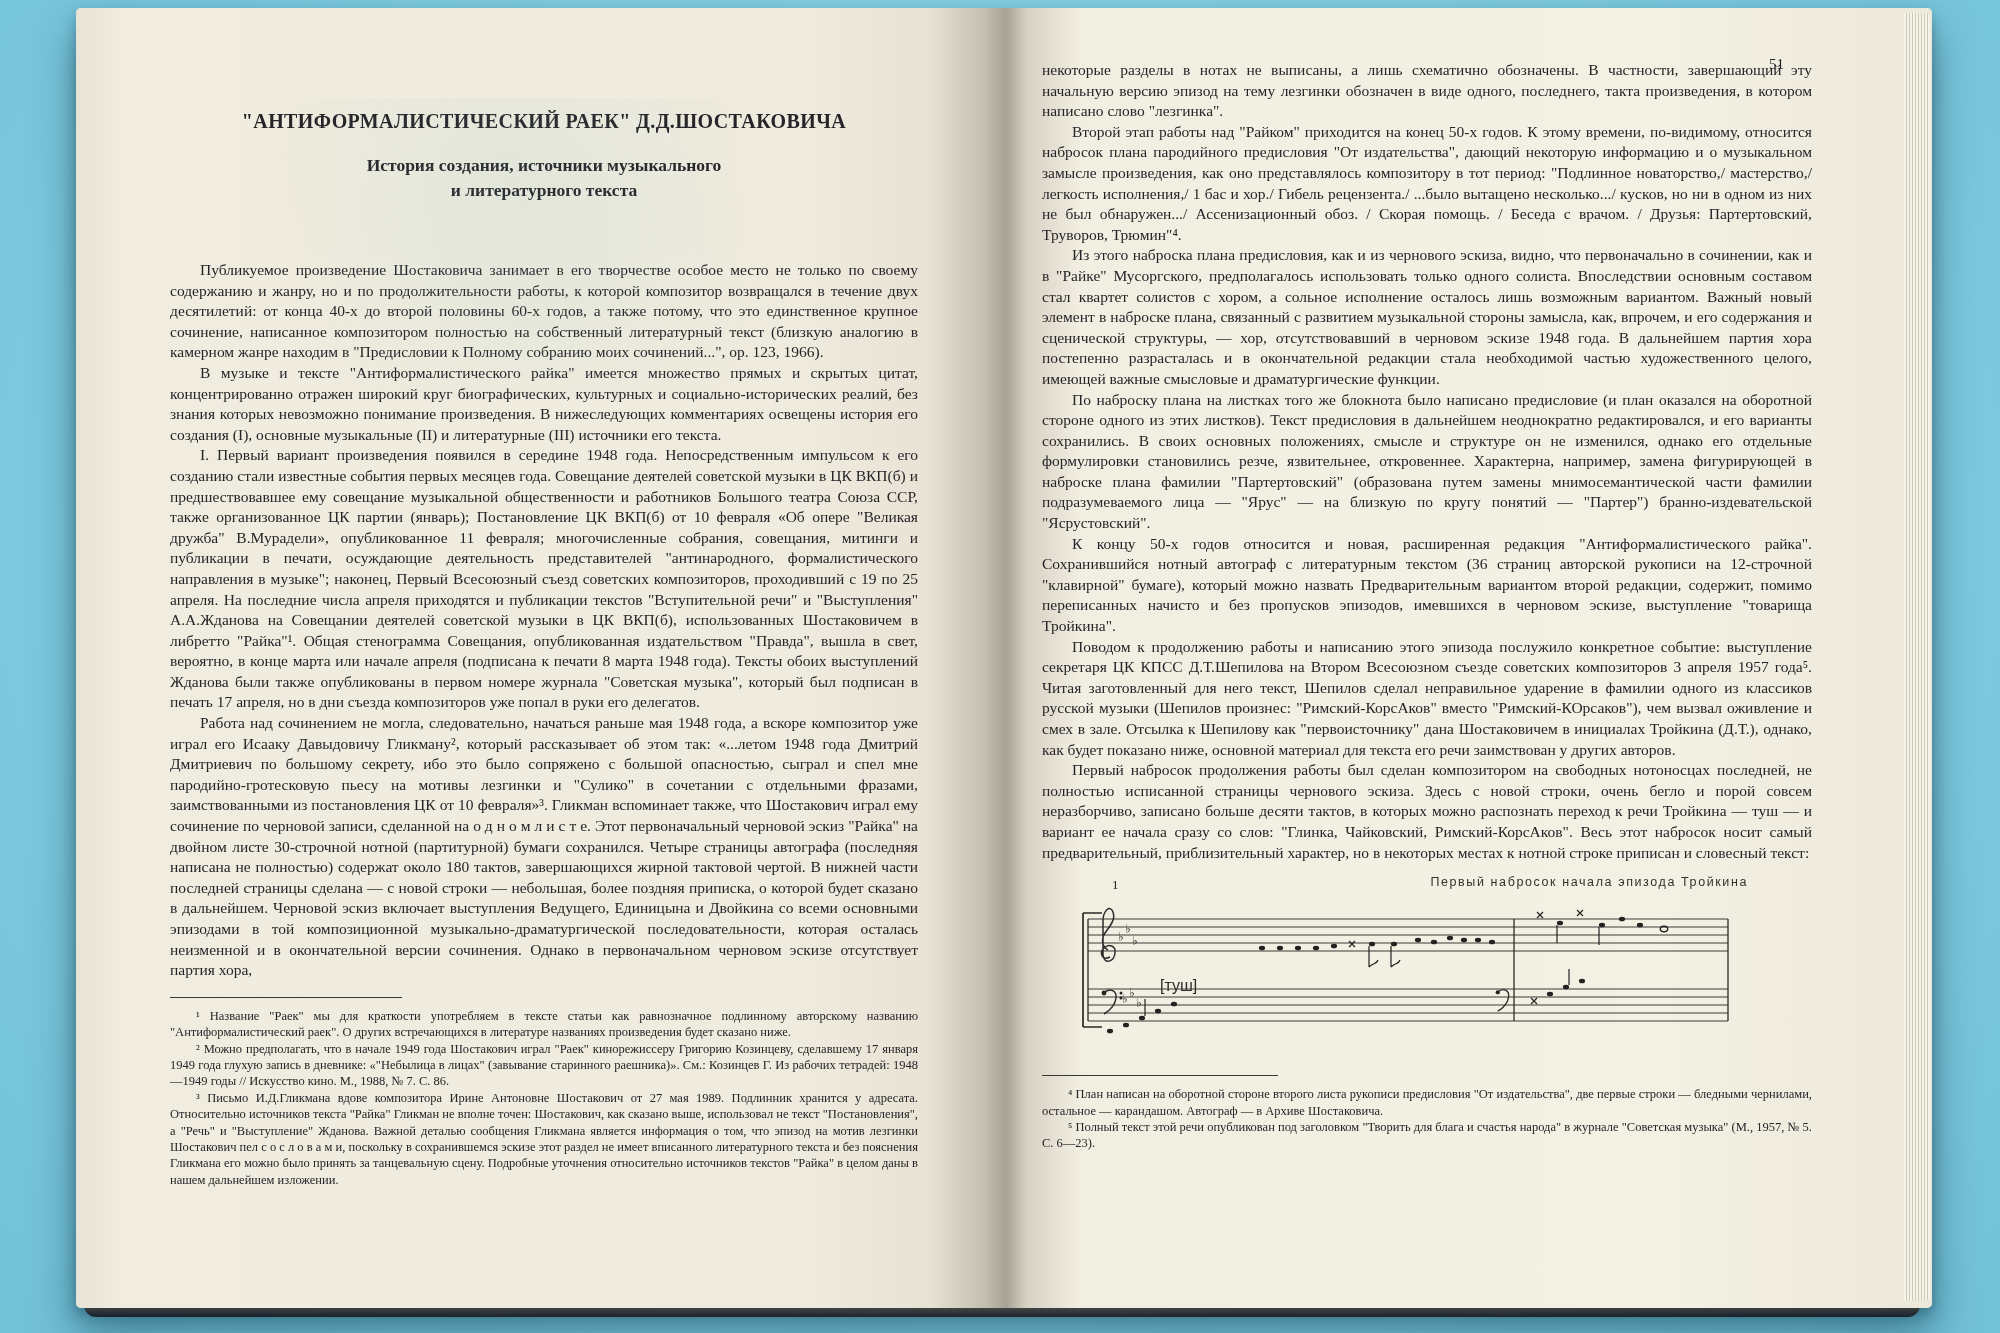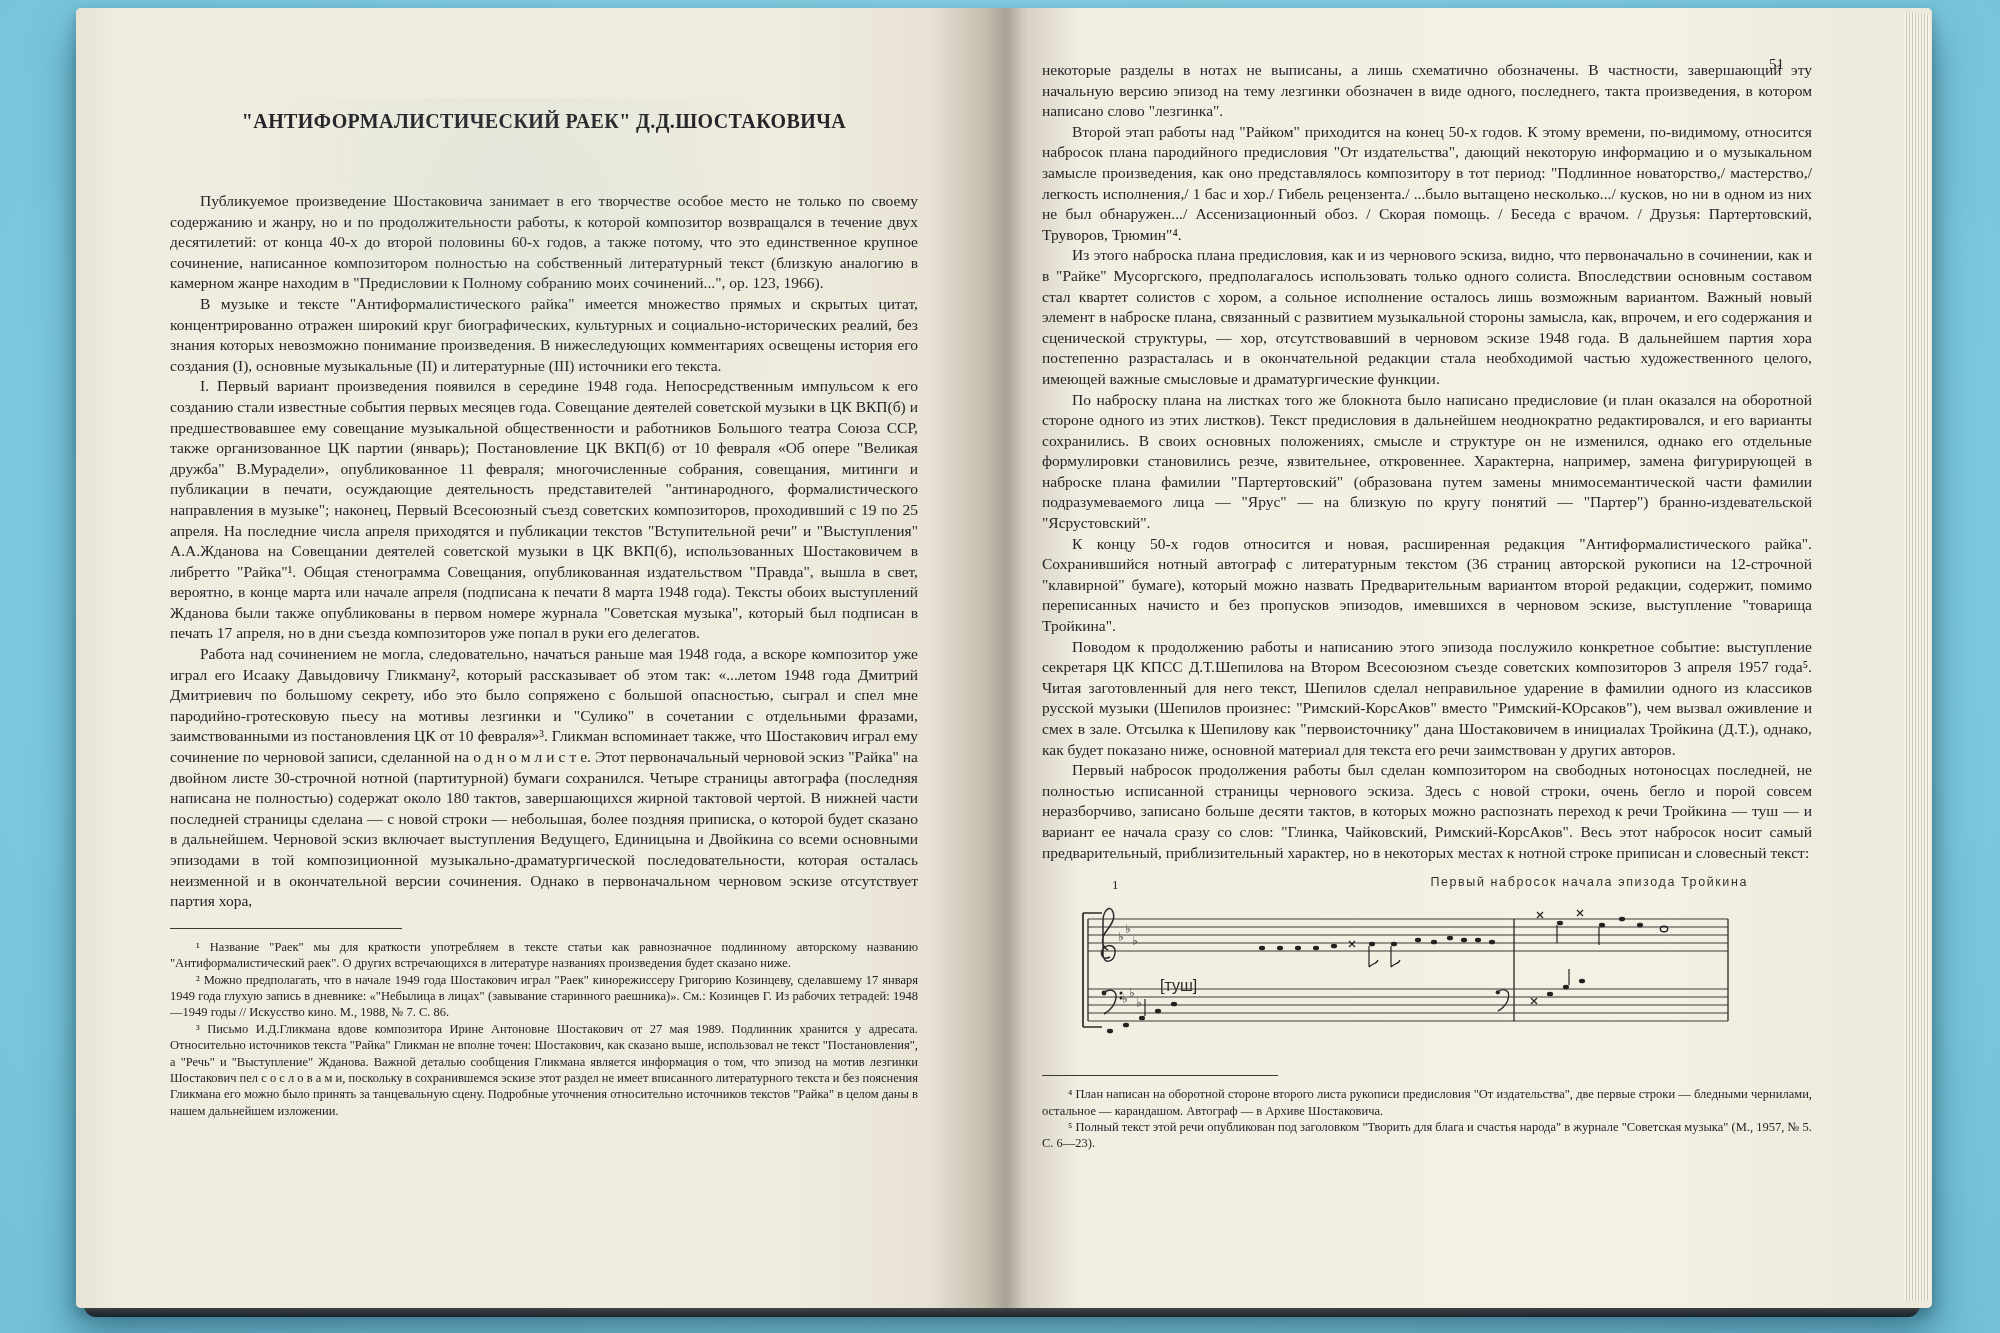--- a/index.html
+++ b/index.html
@@ -51,20 +51,22 @@
 <body>
 
 <div class="scene">
   <div class="book">
     <div class="book-bottom"></div>
 
     <div class="page left">
       <div class="ghost"></div>
       <h1 class="title">"АНТИФОРМАЛИСТИЧЕСКИЙ РАЕК" Д.Д.ШОСТАКОВИЧА</h1>
       <div class="subtitle">
+        <div>История создания, источники музыкального</div>
+        <div>и литературного текста</div>
       </div>
       <p class="para">Публикуемое произведение Шостаковича занимает в его творчестве особое место не только по своему содержанию и жанру, но и по продолжительности работы, к которой композитор возвращался в течение двух десятилетий: от конца 40-х до второй половины 60-х годов, а также потому, что это единственное крупное сочинение, написанное композитором полностью на собственный литературный текст (близкую аналогию в камерном жанре находим в "Предисловии к Полному собранию моих сочинений...", op. 123, 1966).</p>
       <p class="para">В музыке и тексте "Антиформалистического райка" имеется множество прямых и скрытых цитат, концентрированно отражен широкий круг биографических, культурных и социально-исторических реалий, без знания которых невозможно понимание произведения. В нижеследующих комментариях освещены история его создания (I), основные музыкальные (II) и литературные (III) источники его текста.</p>
       <p class="para">I. Первый вариант произведения появился в середине 1948 года. Непосредственным импульсом к его созданию стали известные события первых месяцев года. Совещание деятелей советской музыки в ЦК ВКП(б) и предшествовавшее ему совещание музыкальной общественности и работников Большого театра Союза ССР, также организованное ЦК партии (январь); Постановление ЦК ВКП(б) от 10 февраля «Об опере "Великая дружба" В.Мурадели», опубликованное 11 февраля; многочисленные собрания, совещания, митинги и публикации в печати, осуждающие деятельность представителей "антинародного, формалистического направления в музыке"; наконец, Первый Всесоюзный съезд советских композиторов, проходивший с 19 по 25 апреля. На последние числа апреля приходятся и публикации текстов "Вступительной речи" и "Выступления" А.А.Жданова на Совещании деятелей советской музыки в ЦК ВКП(б), использованных Шостаковичем в либретто "Райка"¹. Общая стенограмма Совещания, опубликованная издательством "Правда", вышла в свет, вероятно, в конце марта или начале апреля (подписана к печати 8 марта 1948 года). Тексты обоих выступлений Жданова были также опубликованы в первом номере журнала "Советская музыка", который был подписан в печать 17 апреля, но в дни съезда композиторов уже попал в руки его делегатов.</p>
       <p class="para">Работа над сочинением не могла, следовательно, начаться раньше мая 1948 года, а вскоре композитор уже играл его Исааку Давыдовичу Гликману², который рассказывает об этом так: «...летом 1948 года Дмитрий Дмитриевич по большому секрету, ибо это было сопряжено с большой опасностью, сыграл и спел мне пародийно-гротесковую пьесу на мотивы лезгинки и "Сулико" в сочетании с отдельными фразами, заимствованными из постановления ЦК от 10 февраля»³. Гликман вспоминает также, что Шостакович играл ему сочинение по черновой записи, сделанной на  о д н о м   л и с т е.  Этот первоначальный черновой эскиз "Райка" на двойном листе 30-строчной нотной (партитурной) бумаги сохранился. Четыре страницы автографа (последняя написана не полностью) содержат около 180 тактов, завершающихся жирной тактовой чертой. В нижней части последней страницы сделана — с новой строки — небольшая, более поздняя приписка, о которой будет сказано в дальнейшем. Черновой эскиз включает выступления Ведущего, Единицына и Двойкина со всеми основными эпизодами в той композиционной музыкально-драматургической последовательности, которая осталась неизменной и в окончательной версии сочинения. Однако в первоначальном черновом эскизе отсутствует партия хора,</p>
       <hr class="fn-rule">
       <p class="fn">¹ Название "Раек" мы для краткости употребляем в тексте статьи как равнозначное подлинному авторскому названию "Антиформалистический раек". О других встречающихся в литературе названиях произведения будет сказано ниже.</p>
       <p class="fn">² Можно предполагать, что в начале 1949 года Шостакович играл "Раек" кинорежиссеру Григорию Козинцеву, сделавшему 17 января 1949 года глухую запись в дневнике: «"Небылица в лицах" (завывание старинного раешника)». См.: Козинцев Г. Из рабочих тетрадей: 1948—1949 годы // Искусство кино. М., 1988, № 7. С. 86.</p>
       <p class="fn">³ Письмо И.Д.Гликмана вдове композитора Ирине Антоновне Шостакович от 27 мая 1989. Подлинник хранится у адресата. Относительно источников текста "Райка" Гликман не вполне точен: Шостакович, как сказано выше, использовал не текст "Постановления", а "Речь" и "Выступление" Жданова. Важной деталью сообщения Гликмана является информация о том, что эпизод на мотив лезгинки Шостакович пел  с о   с л о в а м и,  поскольку в сохранившемся эскизе этот раздел не имеет вписанного литературного текста и без пояснения Гликмана его можно было принять за танцевальную сцену. Подробные уточнения относительно источников текстов "Райка" в целом даны в нашем дальнейшем изложении.</p>
     </div>

